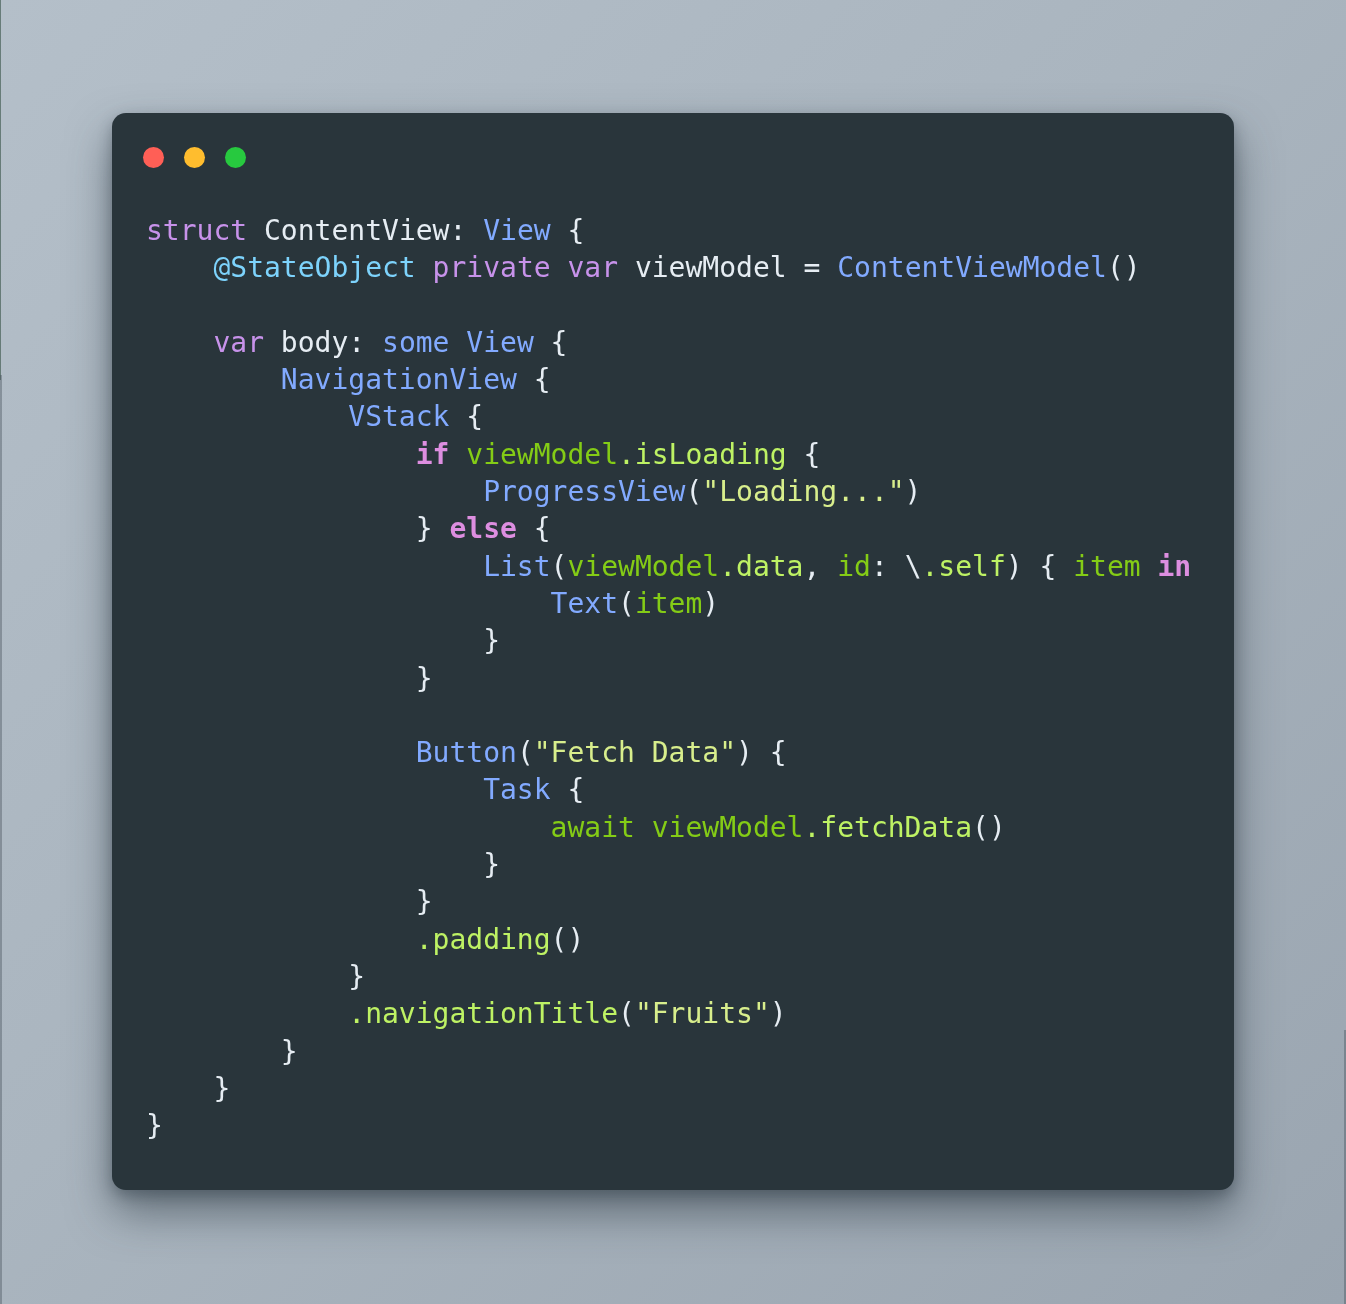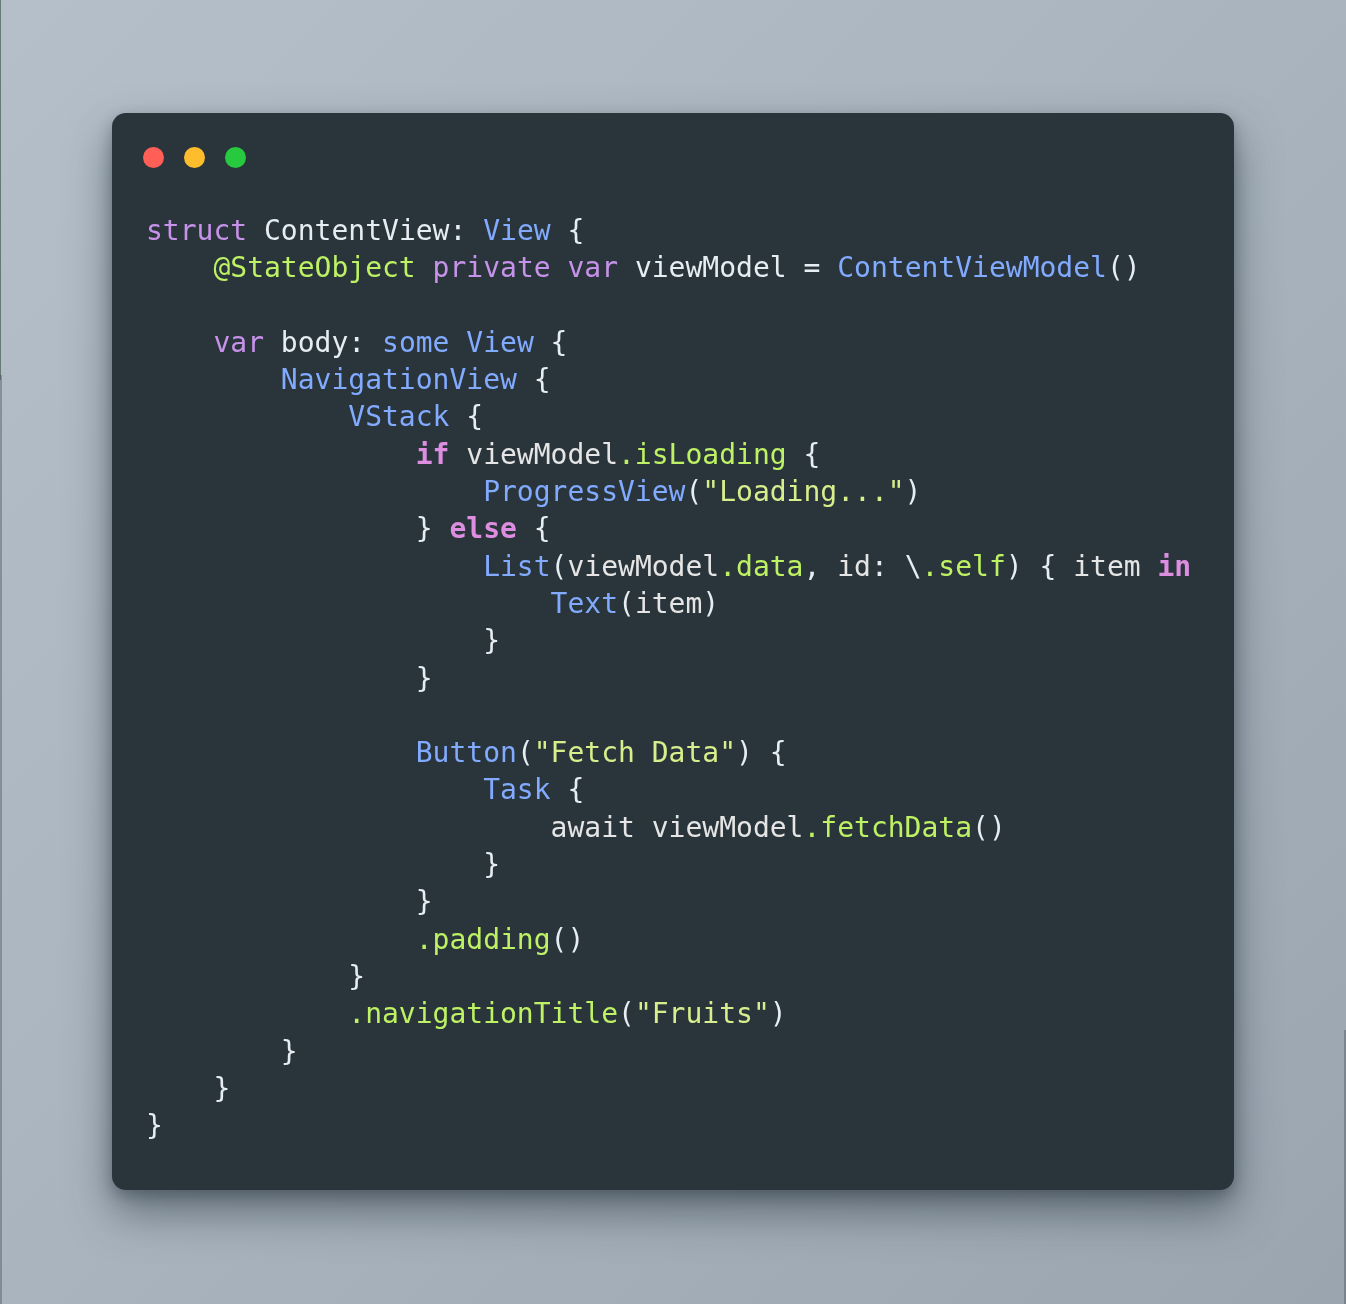--- a/index.html
+++ b/index.html
@@ -93,22 +93,22 @@
     color: #e6edf3;
     letter-spacing: 0px;
   }
   .line { min-height: 37.3px; }
 
   
   .t-kw      { color: #c792ea; }  
   .t-flow    { color: #dd8ee0; font-weight: bold; }  
   .t-type    { color: #82aaff; }  
   .t-plain   { color: #e6edf3; }  
-  .t-attr    { color: #bef264; }  
-  .t-var     { color: #e5e5e5; }  
+  .t-attr    { color: #7dd3fc; }  
+  .t-var     { color: #84cc16; }  
   .t-prop    { color: #bef264; }  
   .t-str     { color: #d8ee8c; }  
 </style>
 </head>
 <body>
 
 <div id="page-root">
 
   <div class="edge-line-left"></div>
   <div class="edge-line-left2"></div>

